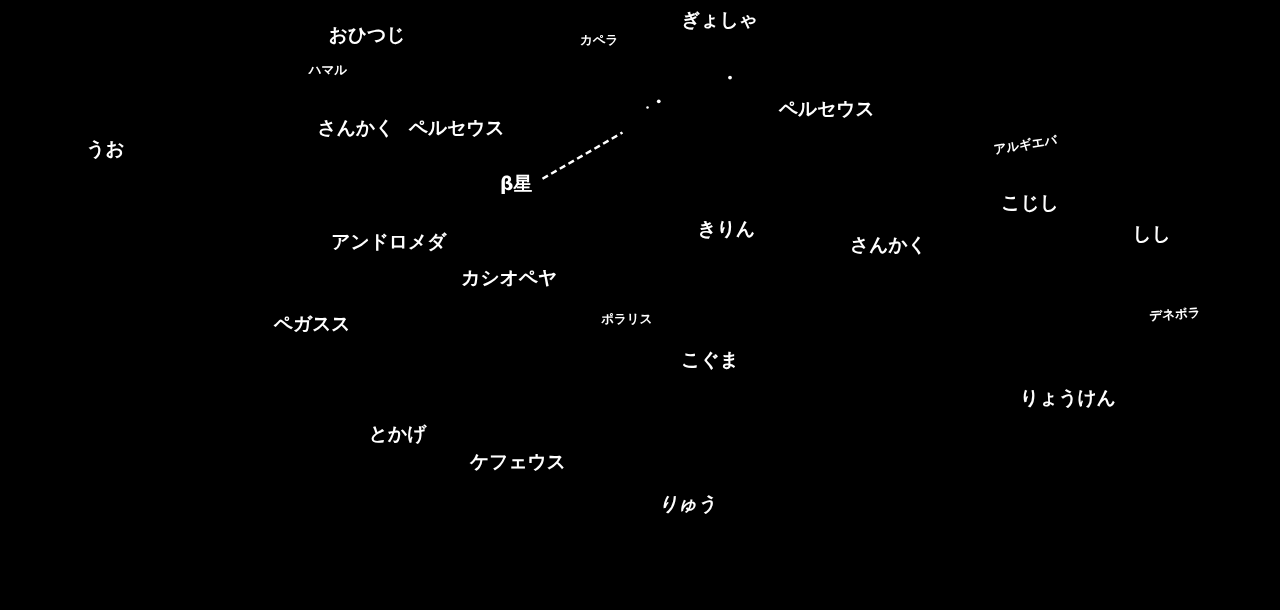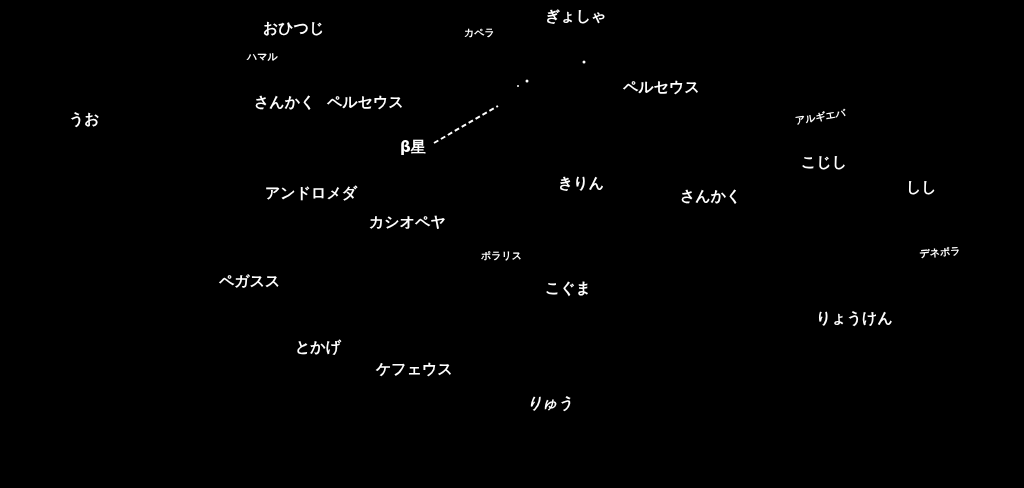--- a/index.html
+++ b/index.html
@@ -58,21 +58,21 @@
     <span class="label constellation-label" style="left: 623px; top: 80px; color: rgb(255, 255, 255);">ペルセウス</span>
     <span class="label constellation-label" style="left: 254px; top: 95px; color: rgb(255, 255, 255);">さんかく</span>
     <span class="label constellation-label" style="left: 327px; top: 95px; color: rgb(255, 255, 255);">ペルセウス</span>
     <span class="label constellation-label" style="left: 69px; top: 112px; color: rgb(255, 255, 255);">うお</span>
     <span class="label constellation-label" style="left: 906px; top: 142px; color: rgb(255, 255, 255); margin-top: 38px;">しし</span>
     <span class="label constellation-label" style="left: 801px; top: 155px; color: rgb(255, 255, 255);">こじし</span>
     <span class="label constellation-label" style="left: 558px; top: 176px; color: rgb(255, 255, 255);">きりん</span>
     <span class="label constellation-label" style="left: 265px; top: 186px; color: rgb(255, 255, 255);">アンドロメダ</span>
     <span class="label constellation-label" style="left: 680px; top: 189px; color: rgb(255, 255, 255);">さんかく</span>
     <span class="label constellation-label" style="left: 369px; top: 215px; color: rgb(255, 255, 255);">カシオペヤ</span>
-    <span class="label constellation-label" style="left: 219px; top: 274px; color: rgb(255, 255, 255);">ペガスス</span>
+    <span class="label constellation-label" style="left: 219px; top: 252px; color: rgb(255, 255, 255);">ペガスス</span>
     <span class="label constellation-label" style="left: 545px; top: 281px; color: rgb(255, 255, 255);">こぐま</span>
     <span class="label constellation-label" style="left: 788px; top: 311px; color: rgb(255, 255, 255); margin-left: 28px;">りょうけん</span>
     <span class="label constellation-label" style="left: 295px; top: 340px; color: rgb(255, 255, 255);">とかげ</span>
     <span class="label constellation-label" style="left: 376px; top: 362px; color: rgb(255, 255, 255);">ケフェウス</span>
     <span class="label constellation-label" style="left: 527px; top: 396px; color: rgb(255, 255, 255); font-style: italic;">りゅう</span>
     <span class="label star-name-label" style="left: 247px; top: 52px; color: rgb(255, 255, 255);">ハマル</span>
     <span class="label star-name-label" style="left: 464px; top: 28px; color: rgb(255, 255, 255);">カペラ</span>
     <span class="label star-name-label" style="left: 796px; top: 116px; color: rgb(255, 255, 255); transform: rotate(-9deg);">アルギエバ</span>
     <span class="label star-name-label" style="left: 481px; top: 251px; color: rgb(255, 255, 255);">ポラリス</span>
     <span class="label star-name-label" style="left: 920px; top: 249px; color: rgb(255, 255, 255); transform: rotate(-4deg);">デネボラ</span>

